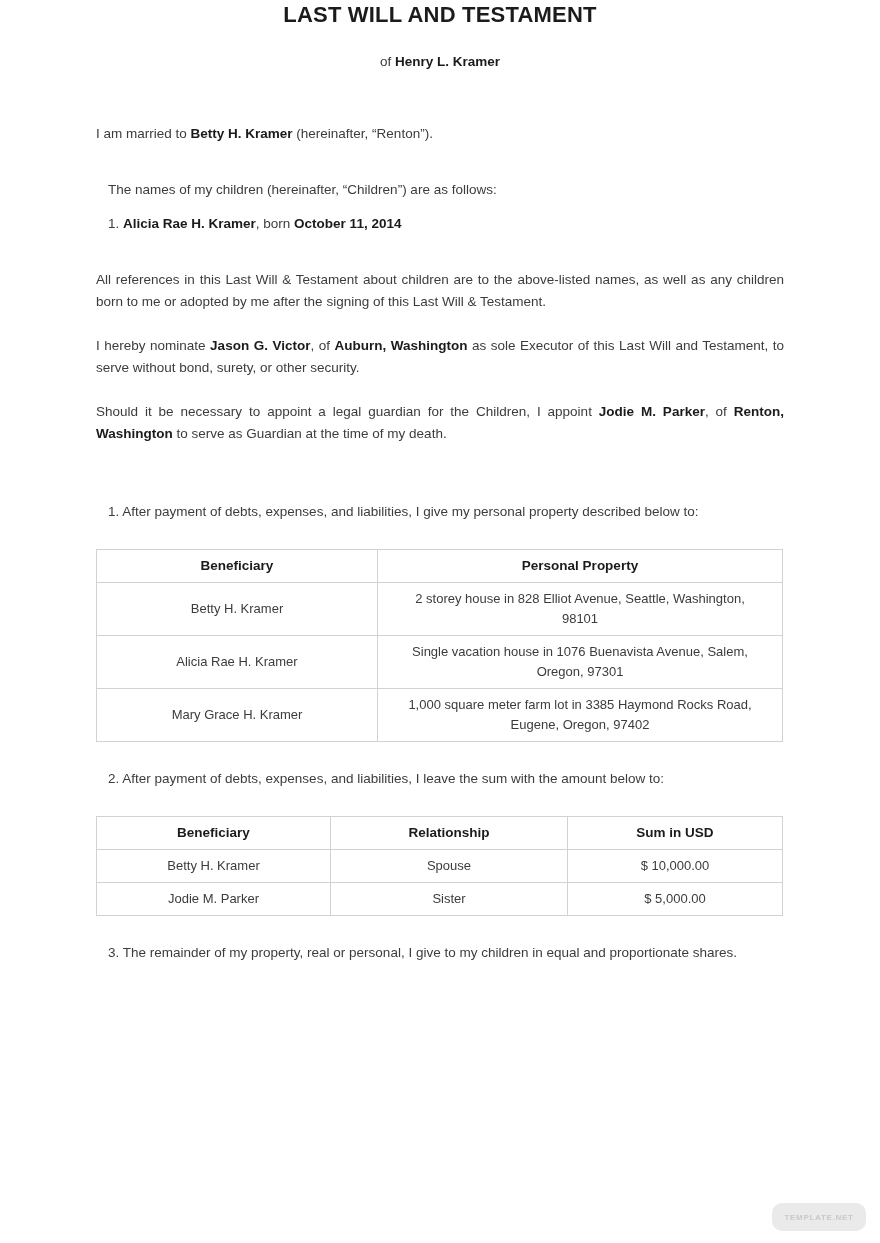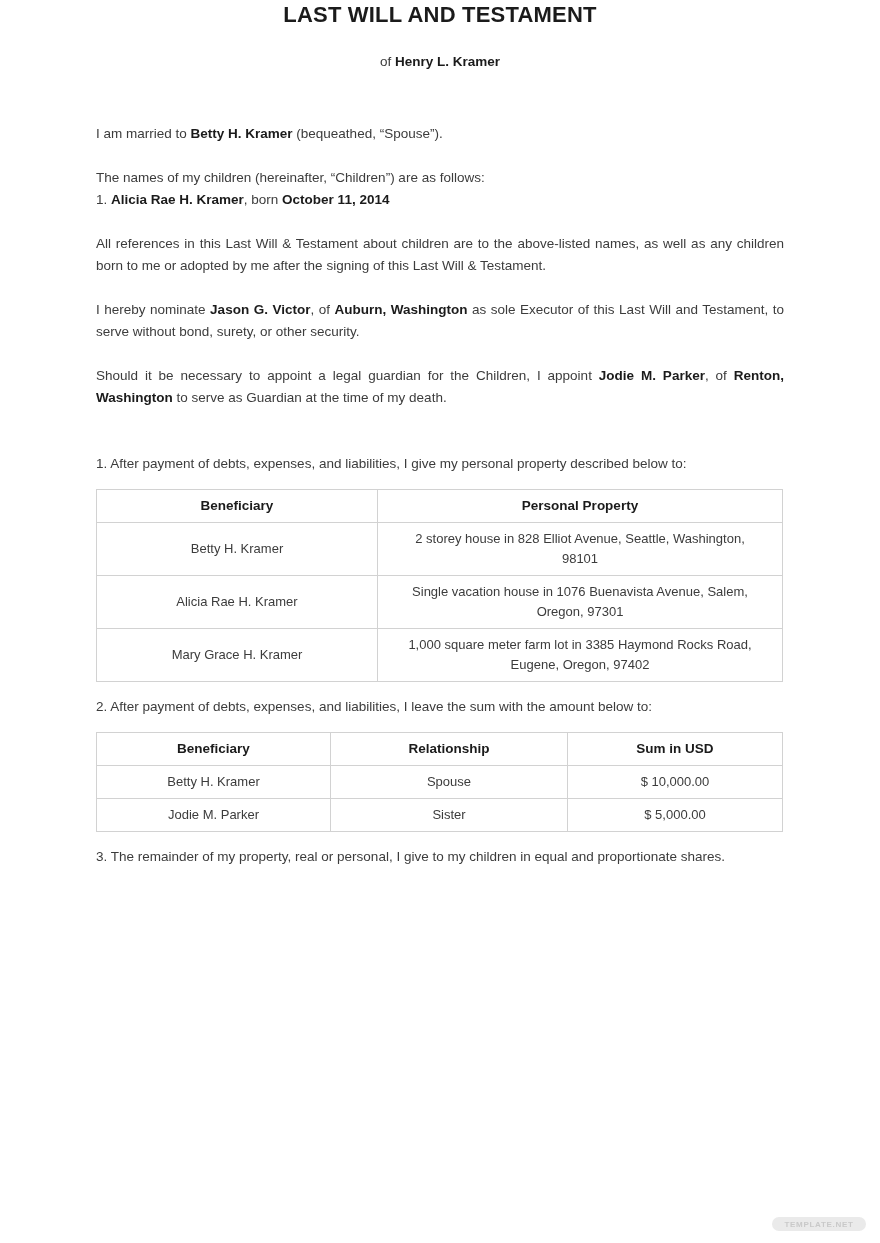--- a/index.html
+++ b/index.html
@@ -61,21 +61,21 @@
     text-align: justify;
     color: #3c3c3c;
   }
   p.para b { color: #1b1b1b; font-weight: bold; }
 
   .gap-lg { height: 29px; }
   .gap-md { height: 22px; }
   .gap-sm { height: 14px; }
 
   .list-line {
-    margin: 0;
+    margin: 12px;
     font-size: 13.5px;
     line-height: 22px;
     color: #3c3c3c;
   }
   .list-line b { color: #1b1b1b; font-weight: bold; }
 
   
   table.doc-table {
     width: 686px;
     border-collapse: collapse;
@@ -111,21 +111,21 @@
   .t2 col.c3 { width: 215px; }
   .t2 th { height: 19px; }
   .t2 td { height: 19px; }
 
   
   .watermark {
     position: absolute;
     right: 14px;
     bottom: 12px;
     width: 94px;
-    height: 14px;
+    height: 28px;
     border-radius: 10px;
     background: #eaeaea;
     display: flex;
     align-items: center;
     justify-content: center;
   }
   .watermark-text {
     font-size: 8px;
     letter-spacing: 0.7px;
     font-weight: bold;
@@ -141,21 +141,21 @@
 
     <h1 class="doc-title">LAST WILL AND TESTAMENT</h1>
 
     <p class="doc-subtitle"><span>of </span><b>Henry L. Kramer</b></p>
 
     <div class="gap-lg"></div>
 
 
     <div class="gap-md"></div>
 
-    <p class="para"><span>I am married to </span><b>Betty H. Kramer</b><span> (bequeathed, “Spouse”).</span></p>
+    <p class="para"><span>I am married to </span><b>Betty H. Kramer</b><span> (hereinafter, “Renton”).</span></p>
 
     <div class="gap-md"></div>
 
     <p class="list-line">The names of my children (hereinafter, “Children”) are as follows:</p>
     <p class="list-line"><span>1. </span><b>Alicia Rae H. Kramer</b><span>, born </span><b>October 11, 2014</b></p>
 
     <div class="gap-md"></div>
 
     <p class="para">All references in this Last Will &amp; Testament about children are to the above-listed names, as well as any children born to me or adopted by me after the signing of this Last Will &amp; Testament.</p>
 

